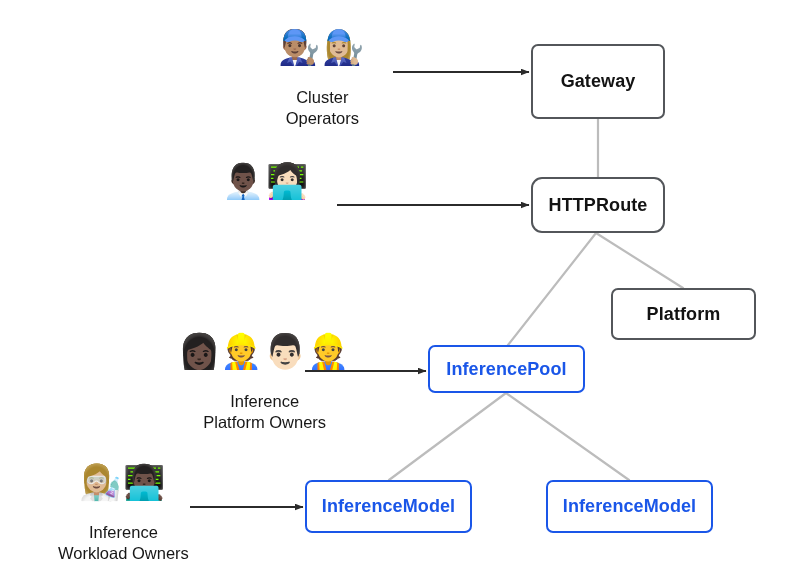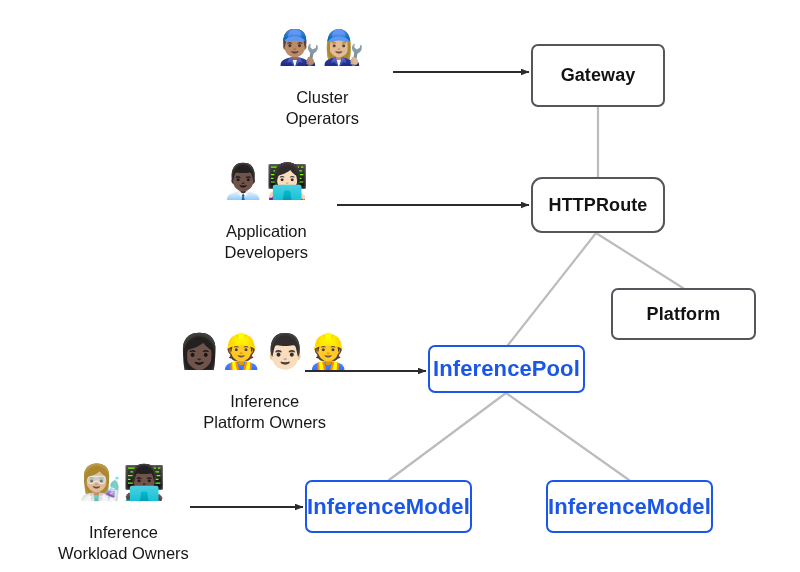--- a/index.html
+++ b/index.html
@@ -42,21 +42,21 @@
     white-space: nowrap;
   }
   .node.neutral {
     border: 2px solid #53565a;
     color: #131313;
     font-size: 18px;
   }
   .node.accent {
     border: 2.5px solid #1a56e8;
     color: #1a56e8;
-    font-size: 22px;
+    font-size: 18px;
   }
   .actor {
     position: absolute;
     display: flex;
     flex-direction: column;
     align-items: center;
     text-align: center;
   }
   .actor-emoji {
     font-size: 34px;
@@ -94,21 +94,21 @@
       </g>
     <g id="arrows-group">
         <line x1="393" y1="72" x2="529" y2="72" stroke="#2b2b2b" stroke-width="2" marker-end="url(#arrowhead)"></line>
         <line x1="337" y1="205" x2="529" y2="205" stroke="#2b2b2b" stroke-width="2" marker-end="url(#arrowhead)"></line>
         <line x1="305" y1="371" x2="426" y2="371" stroke="#2b2b2b" stroke-width="2" marker-end="url(#arrowhead)"></line>
         <line x1="190" y1="507" x2="303" y2="507" stroke="#2b2b2b" stroke-width="2" marker-end="url(#arrowhead)"></line>
       </g>
   </svg>
 
   <div id="nodes-container">
-      <div class="node neutral" style="left: 531px; top: 44px; width: 134px; height: 63px; border-color: rgb(83, 86, 90);">
+      <div class="node neutral" style="left: 531px; top: 44px; width: 134px; height: 75px; border-color: rgb(83, 86, 90);">
         <span>Gateway</span>
       </div>
       <div class="node neutral" style="left: 531px; top: 177px; width: 134px; height: 56px; border-color: rgb(83, 86, 90); border-radius: 11px;">
         <span>HTTPRoute</span>
       </div>
       <div class="node neutral" style="left: 611px; top: 288px; width: 145px; height: 52px; border-color: rgb(83, 86, 90);">
         <span>Platform</span>
       </div>
       <div class="node accent" style="left: 428px; top: 345px; width: 157px; height: 48px; border-color: rgb(26, 86, 232); color: rgb(26, 86, 232);">
         <span>InferencePool</span>
@@ -121,22 +121,20 @@
       </div>
     </div>
   <div id="actors-container">
       <div class="actor" style="left: 278px; top: 27px;">
         <span class="actor-emoji">👨🏽‍🔧👩🏼‍🔧</span>
         <span class="actor-label">Cluster
 Operators</span>
       </div>
       <div class="actor" style="left: 222px; top: 161px;">
         <span class="actor-emoji">👨🏿‍💼👩🏻‍💻</span>
-        <span class="actor-label">Application
-Developers</span>
       </div>
       <div class="actor" style="left: 178px; top: 331px;">
         <span class="actor-emoji">👩🏿‍👷👨🏻‍👷</span>
         <span class="actor-label">Inference
 Platform Owners</span>
       </div>
       <div class="actor" style="left: 58px; top: 462px;">
         <span class="actor-emoji">👩🏼‍🔬👨🏿‍💻</span>
         <span class="actor-label">Inference
 Workload Owners</span>

